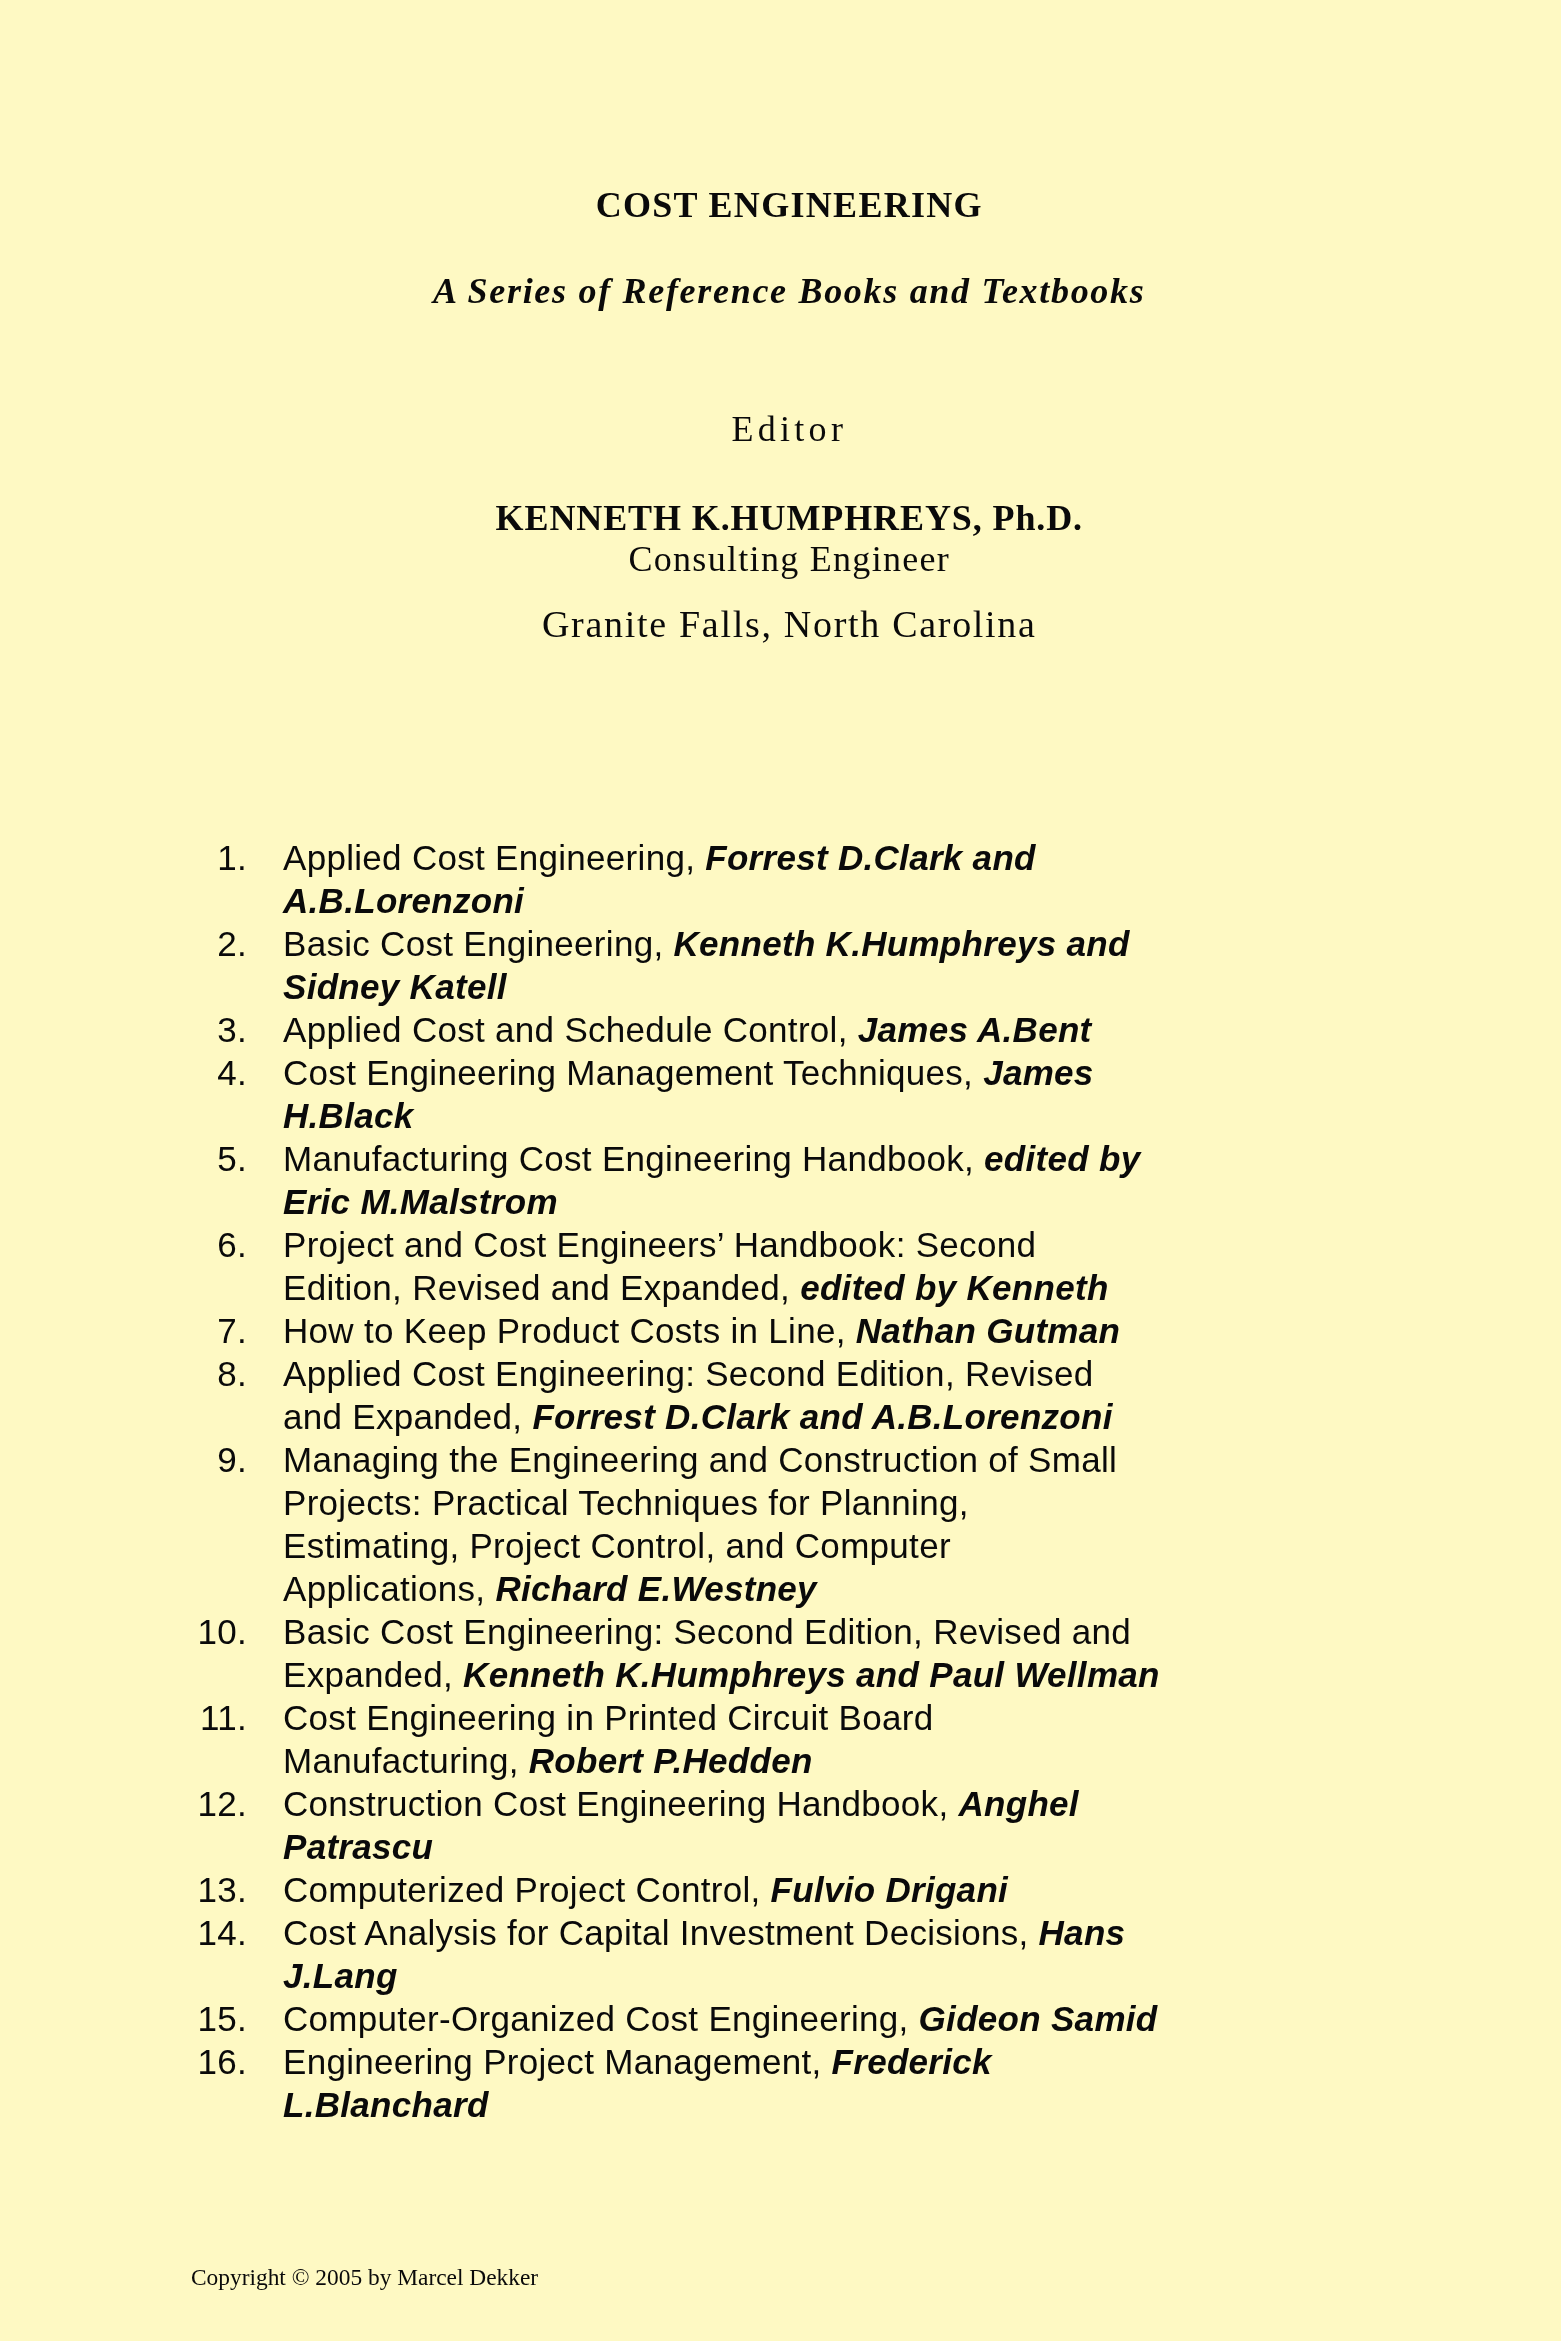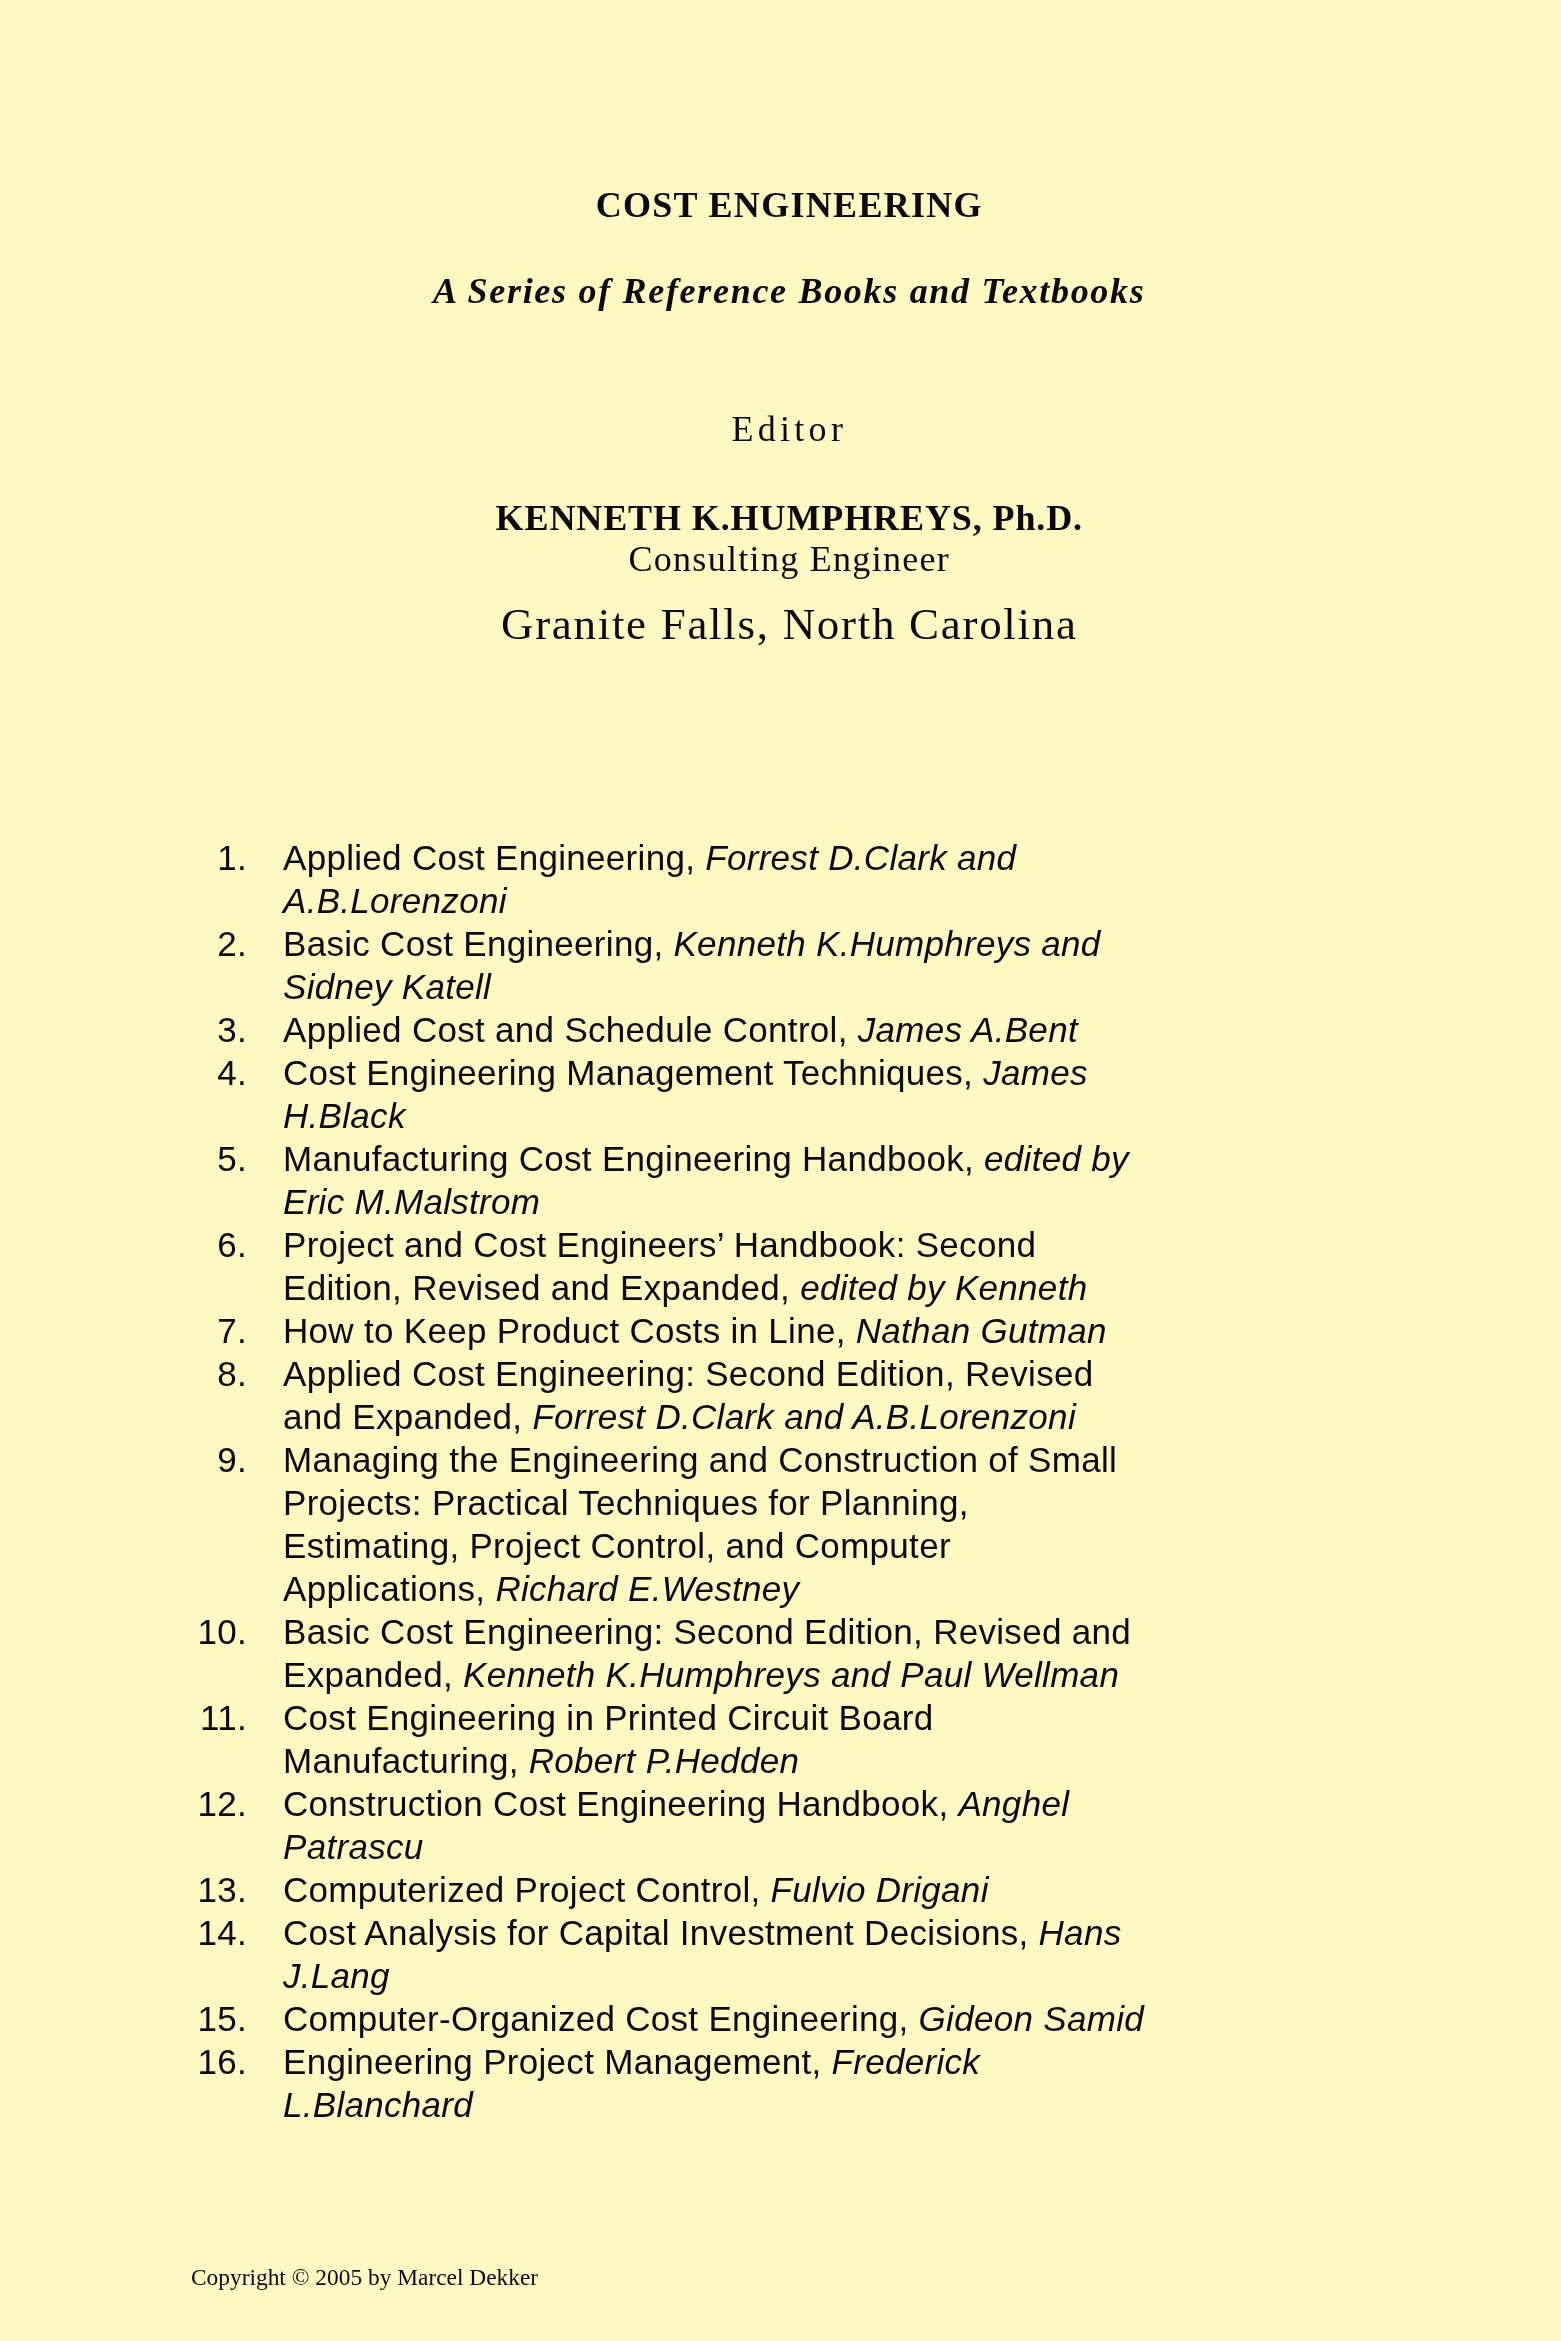--- a/index.html
+++ b/index.html
@@ -54,21 +54,21 @@
     letter-spacing: 0.9px;
   }
   .editor-role {
     top: 541px;
     font-size: 36px;
     line-height: 36px;
     letter-spacing: 1.3px;
   }
   .editor-location {
     top: 606px;
-    font-size: 45px;
+    font-size: 38px;
     line-height: 36px;
     letter-spacing: 1.7px;
   }
   
   .book-list {
     position: absolute;
     top: 836px;
     left: 156px;
     width: 1093px;
     font-family: "Liberation Sans", sans-serif;
@@ -91,20 +91,21 @@
     flex: 1 1 auto;
     margin-left: 36px;
   }
   .book-line {
     height: 43px;
     line-height: 43px;
     white-space: nowrap;
   }
   .seg-italic {
     font-style: italic;
+    font-weight: bold;
   }
   
   .copyright {
     position: absolute;
     left: 191px;
     top: 2266px;
     font-family: Liberation Serif, serif;
     font-size: 23.4px;
     line-height: 23.4px;
     color: #0a0a0a;

